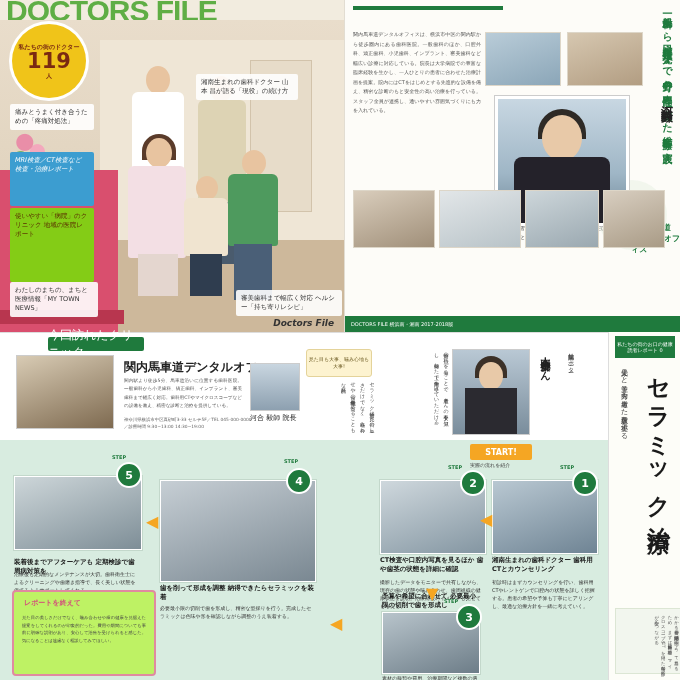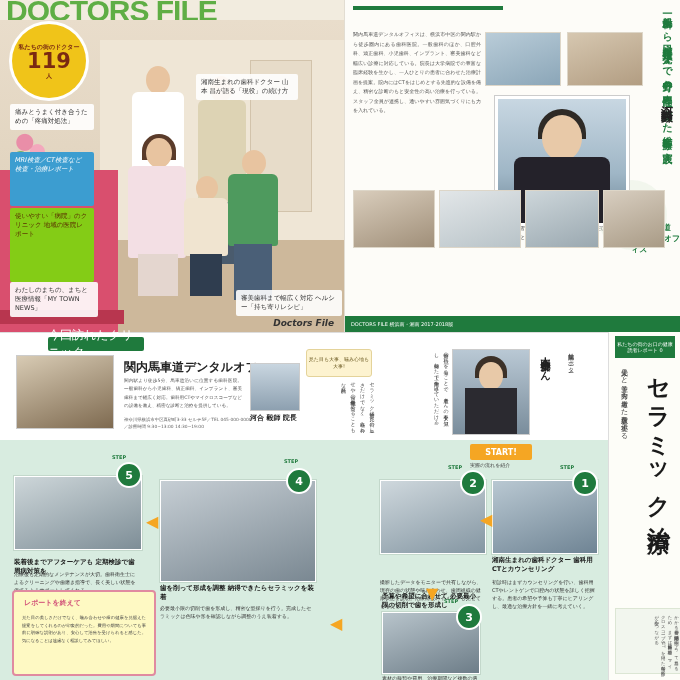--- a/index.html
+++ b/index.html
@@ -180,21 +180,21 @@
   .strip-addr{
     position:absolute;left:124px;top:84px;width:130px;font-size:4.4px;line-height:1.5;color:#666;
   }
   .strip-docphoto{
     position:absolute;left:250px;top:30px;width:48px;height:46px;
     background:linear-gradient(180deg,#c9d6e0,#8d a0b0);
     background:linear-gradient(180deg,#c9d6e0,#8da0b0);
     border:1px solid #ccc;
   }
   .strip-docname{
-    position:absolute;left:250px;top:80px;font-size:7px;font-weight:bold;color:#222;text-align:right;
+    position:absolute;left:250px;top:80px;font-size:7px;font-weight:normal;color:#222;text-align:right;
   }
   .strip-text-col{
     position:absolute;top:16px;width:70px;height:84px;
     writing-mode:vertical-rl;font-size:5px;line-height:1.9;color:#444;
     overflow:hidden;
   }
   .col-a{left:306px;}
   .col-b{left:380px;}
   .strip-bubble{
     position:absolute;left:306px;top:16px;width:64px;height:26px;
@@ -264,21 +264,21 @@
   .start-badge{
     position:absolute;left:470px;top:4px;width:62px;height:16px;background:#f5a623;color:#fff;
     font-size:8px;font-weight:bold;display:flex;align-items:center;justify-content:center;
     border-radius:2px;
   }
   .start-sub{position:absolute;left:470px;top:22px;font-size:5px;color:#444;}
   .arrow{position:absolute;color:#f5a623;font-size:16px;line-height:1;}
 
   .report-box{
     position:absolute;left:12px;top:150px;width:140px;height:82px;
-    background:#fef9c3;border:2px solid #e08aa0;border-radius:4px;
+    background:#bef264;border:2px solid #e08aa0;border-radius:4px;
   }
   .report-title{
     position:absolute;left:10px;top:6px;font-size:7px;font-weight:bold;color:#d2547a;
   }
   .report-body{
     position:absolute;left:8px;top:22px;width:124px;font-size:4.3px;line-height:1.75;color:#444;text-align:justify;
   }
   .divider-v{position:absolute;left:608px;top:332px;width:1px;height:348px;background:#ccc;}
 </style>
 </head>
@@ -417,20 +417,21 @@
     <div class="step-lbl" style="left:560px;top:24px;">STEP</div>
     <div class="step-num" style="left:572px;top:30px;">1</div>
     <div class="step-head" style="left:492px;top:116px;width:104px;">湘南生まれの歯科ドクター 歯科用CTとカウンセリング</div>
     <div class="step-cap" style="left:492px;top:138px;width:104px;">初診時はまずカウンセリングを行い、歯科用CTやレントゲンで口腔内の状態を詳しく把握する。患者の希望や予算も丁寧にヒアリングし、最適な治療方針を一緒に考えていく。</div>
 
     <div class="step-box" style="left:380px;top:40px;width:104px;height:72px;">
       <div class="step-img" style="width:104px;height:72px;background:linear-gradient(160deg,#cfd8dd,#8496a2);"></div>
     </div>
     <div class="step-lbl" style="left:448px;top:24px;">STEP</div>
     <div class="step-num" style="left:460px;top:30px;">2</div>
+    <div class="step-head" style="left:380px;top:116px;width:104px;">CT検査や口腔内写真を見るほか 歯や歯茎の状態を詳細に確認</div>
     <div class="step-cap" style="left:380px;top:138px;width:104px;">撮影したデータをモニターで共有しながら、現在の歯の状態や噛み合わせ、歯周組織の健康状態を説明。治療前後のイメージも見せてもらえる。</div>
 
     <div class="step-box" style="left:382px;top:172px;width:96px;height:60px;">
       <div class="step-img" style="width:96px;height:60px;background:linear-gradient(160deg,#b8c4cb,#6d7d88);"></div>
     </div>
     <div class="step-lbl" style="left:444px;top:158px;">STEP</div>
     <div class="step-num" style="left:456px;top:164px;">3</div>
     <div class="step-head" style="left:382px;top:152px;width:96px;">予算や希望に合わせて 必要最小限の切削で歯を形成し</div>
     <div class="step-cap" style="left:382px;top:234px;width:96px;">素材の種類や費用、治療期間など複数の選択肢を提示。患者が納得した上で治療計画を決定する。</div>
 

